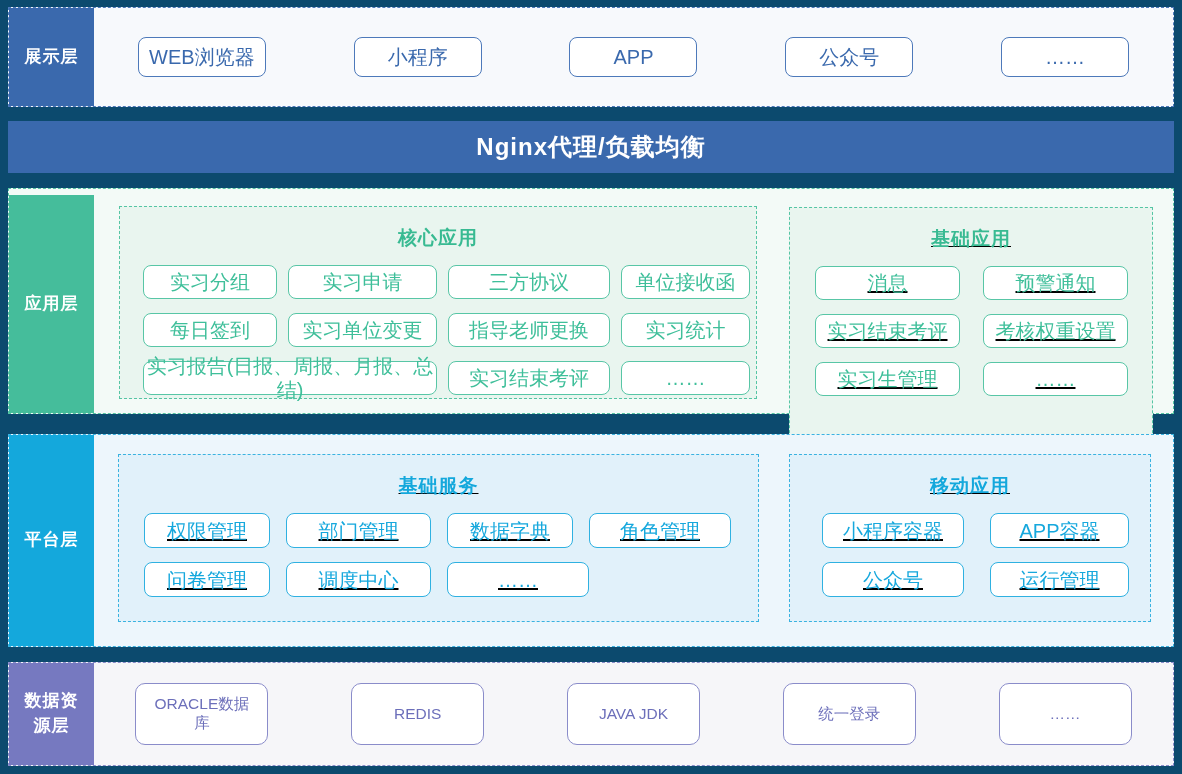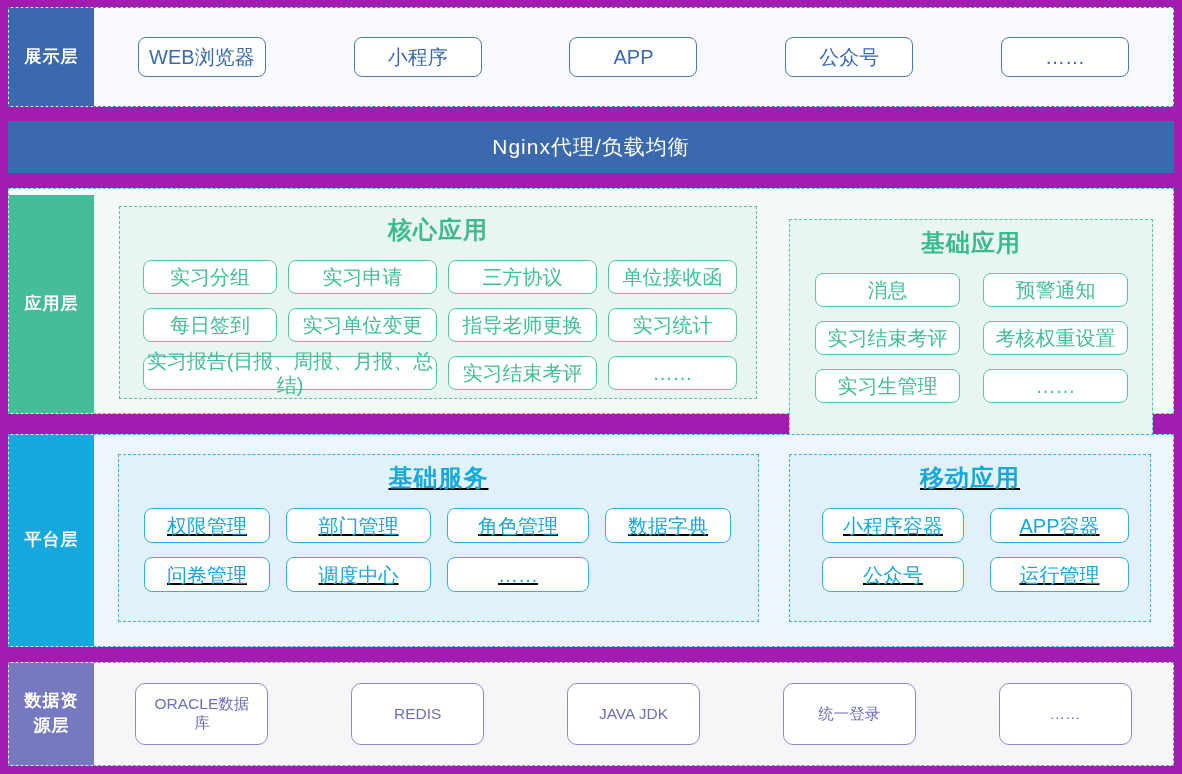--- a/index.html
+++ b/index.html
@@ -1,17 +1,17 @@
 <!DOCTYPE html>
 <html><head>
 <meta charset="utf-8">
 <style>
   html,body{margin:0;padding:0;background:#fff;}
   .stage{
-    position:relative;width:1182px;height:774px;background:#a21caf;
+    position:relative;width:1182px;height:774px;background:#0c4a6e;
     font-family:"Liberation Sans","DejaVu Sans",sans-serif;overflow:hidden;
   }
   .band{position:absolute;left:8px;width:1166px;box-sizing:border-box;}
   .band-pres{top:7px;height:100px;border:1.5px dashed #4d79ba;background:#f7f9fc;}
   .band-app{top:188px;height:226px;border:1.5px dashed #55c5a4;background:#f3faf7;}
   .band-plat{top:434px;height:213px;border:1.5px dashed #3ab2e0;background:#edf6fc;}
   .band-data{top:662px;height:104px;border:1.5px dashed #8a8cca;background:#f6f6f9;}
 
   .layer-label{
     position:absolute;left:0;top:0;bottom:0;width:85px;
@@ -24,55 +24,55 @@
   .lbl-cyan{background:#14a8dc;}
   .lbl-purple{background:#7679c0;}
 
   .band-content{
     position:absolute;left:85px;right:0;top:0;bottom:0;
     display:flex;align-items:center;justify-content:space-around;
   }
 
   .nginx{
     position:absolute;left:8px;top:121px;width:1166px;height:52px;box-sizing:border-box;
-    background:#3a69ad;color:#fff;font-size:21px;font-weight:normal;
+    background:#3a69ad;color:#fff;font-size:24px;font-weight:bold;
     display:flex;align-items:center;justify-content:center;letter-spacing:1px;
   }
 
   .chip{
     box-sizing:border-box;background:#fff;border-radius:8px;
     display:flex;align-items:center;justify-content:center;
     font-size:20px;text-align:center;line-height:1.2;height:34px;flex:0 0 auto;
   }
   .chip-blue{border:1.5px solid #4d79ba;color:#3a69ad;height:40px;}
   .chip-green{border:1.5px solid #58c6a6;color:#3fbf9a;}
   .chip-cyan{border:1.5px solid #2fb1e1;color:#16a8dd;height:35px;}
   .chip-purple{border:1.5px solid #8a8cca;color:#6c6fba;height:62px;border-radius:10px;font-size:15.5px;padding:0 12px;}
 
   .group{
     position:absolute;box-sizing:border-box;
   }
   .group-green{border:1.5px dashed #55c5a4;background:#e9f5ef;}
   .group-cyan{border:1.5px dashed #3ab2e0;background:#e1f1fa;text-decoration:underline;}
   .g-core{left:110px;top:17px;width:638px;height:193px;}
-  .g-basic{left:780px;top:30px;width:364px;height:241px;}
+  .g-basic{left:780px;top:18px;width:364px;height:241px;text-decoration:underline;}
   .g-serv{left:109px;top:19px;width:641px;height:168px;}
   .g-mob{left:780px;top:19px;width:362px;height:168px;}
 
-  .group-title{margin-top:7px;text-align:center;font-size:24px;font-weight:bold;letter-spacing:1px;}
+  .group-title{margin-top:18px;text-align:center;font-size:19px;font-weight:bold;letter-spacing:1px;}
   .t-green{color:#38ba92;}
   .t-cyan{color:#14a8dc;}
 
   .grow{display:flex;margin-top:14px;}
   .core-row{padding:0 23px;gap:11px;}
   .basic-row{padding:0 25px;gap:23px;}
   .serv-row{padding:0 25px;gap:16px;}
   .mob-row{padding:0 32px;gap:26px;}
 
-  .wc1{width:134px;}.wc2{width:149px;}.wc3{width:149px;}.wc4{width:129px;}.wwide{width:294px;}
+  .wc1{width:134px;}.wc2{width:149px;}.wc3{width:162px;}.wc4{width:129px;}.wwide{width:294px;}
   .wb{width:145px;}
   .ws1{width:126px;}.ws2{width:145px;}.ws3{width:142px;}.ws4{width:126px;}
   .wm1{width:142px;}.wm2{width:139px;}
   .wp{width:128px;}
   .wd{width:133px;}
 </style>
 </head>
 <body>
 
 <div class="stage">
@@ -132,22 +132,22 @@
   </section>
 
   <section class="band band-plat">
     <div class="layer-label lbl-cyan">平台层</div>
 
     <div class="group group-cyan g-serv">
       <div class="group-title t-cyan">基础服务</div>
       <div class="grow serv-row">
         <div class="chip chip-cyan ws1">权限管理</div>
         <div class="chip chip-cyan ws2">部门管理</div>
+        <div class="chip chip-cyan ws4">数据字典</div>
         <div class="chip chip-cyan ws3">角色管理</div>
-        <div class="chip chip-cyan ws4">数据字典</div>
       </div>
       <div class="grow serv-row">
         <div class="chip chip-cyan ws1">问卷管理</div>
         <div class="chip chip-cyan ws2">调度中心</div>
         <div class="chip chip-cyan ws3">……</div>
       </div>
     </div>
 
     <div class="group group-cyan g-mob">
       <div class="group-title t-cyan">移动应用</div>

